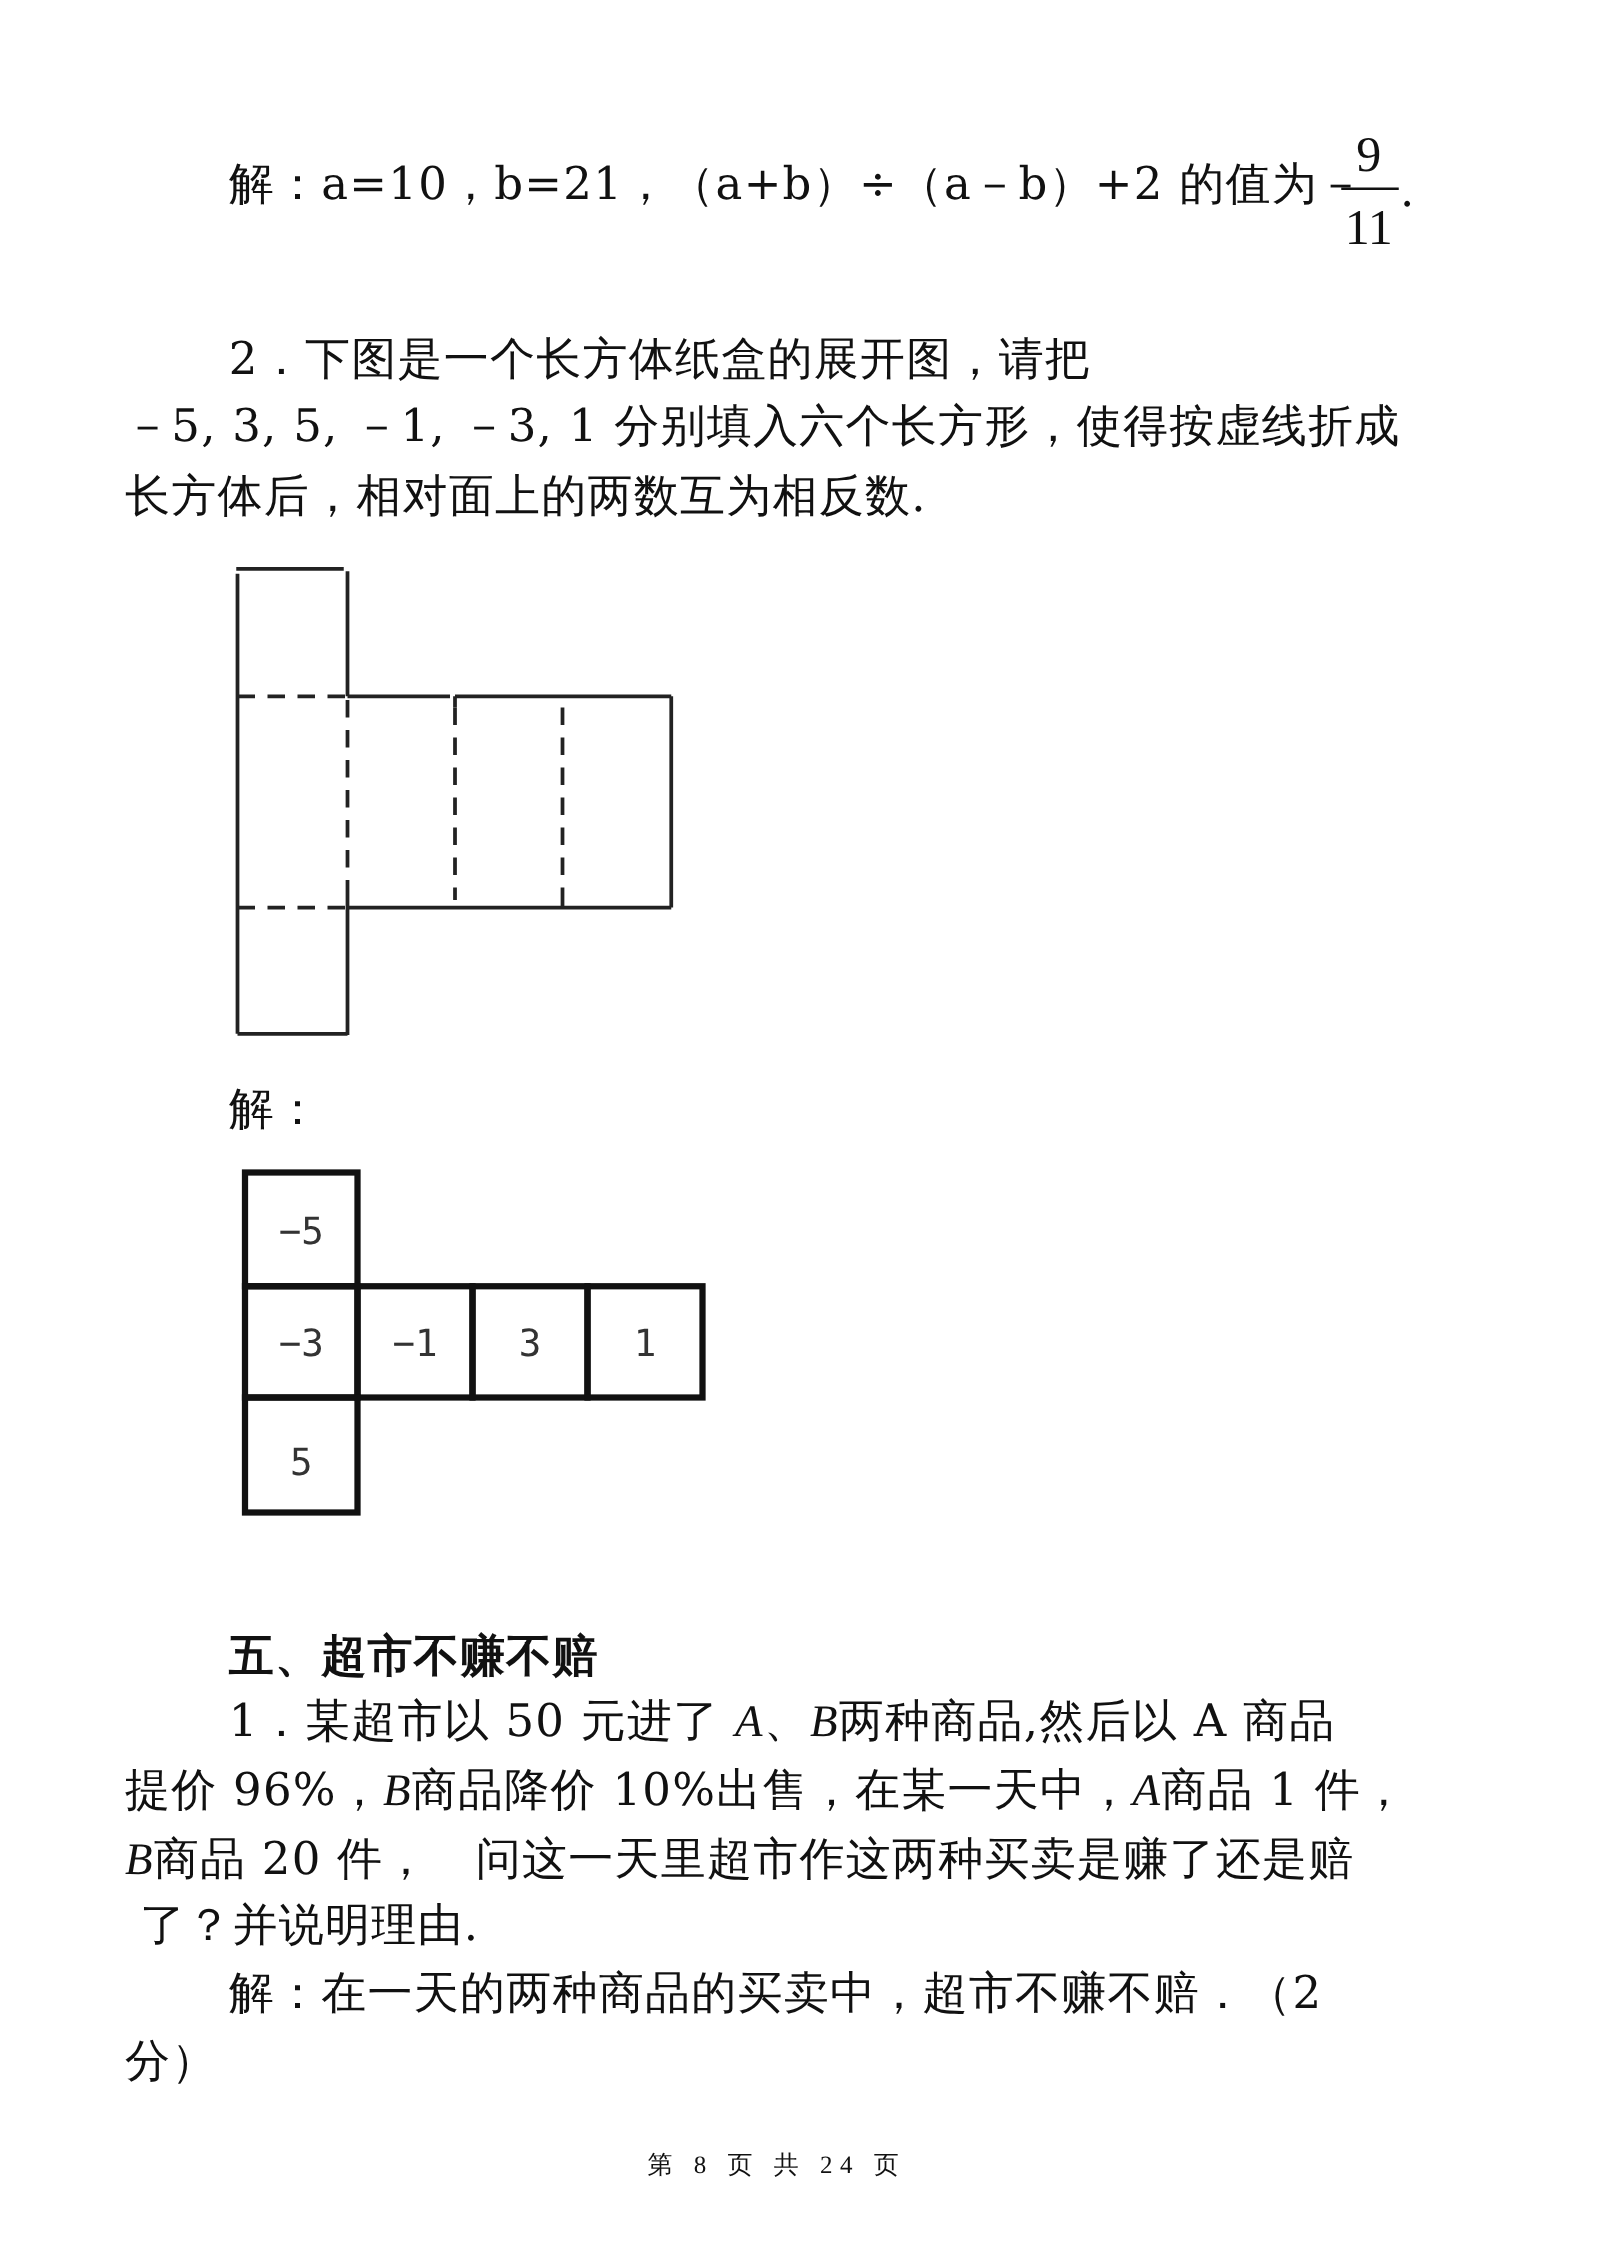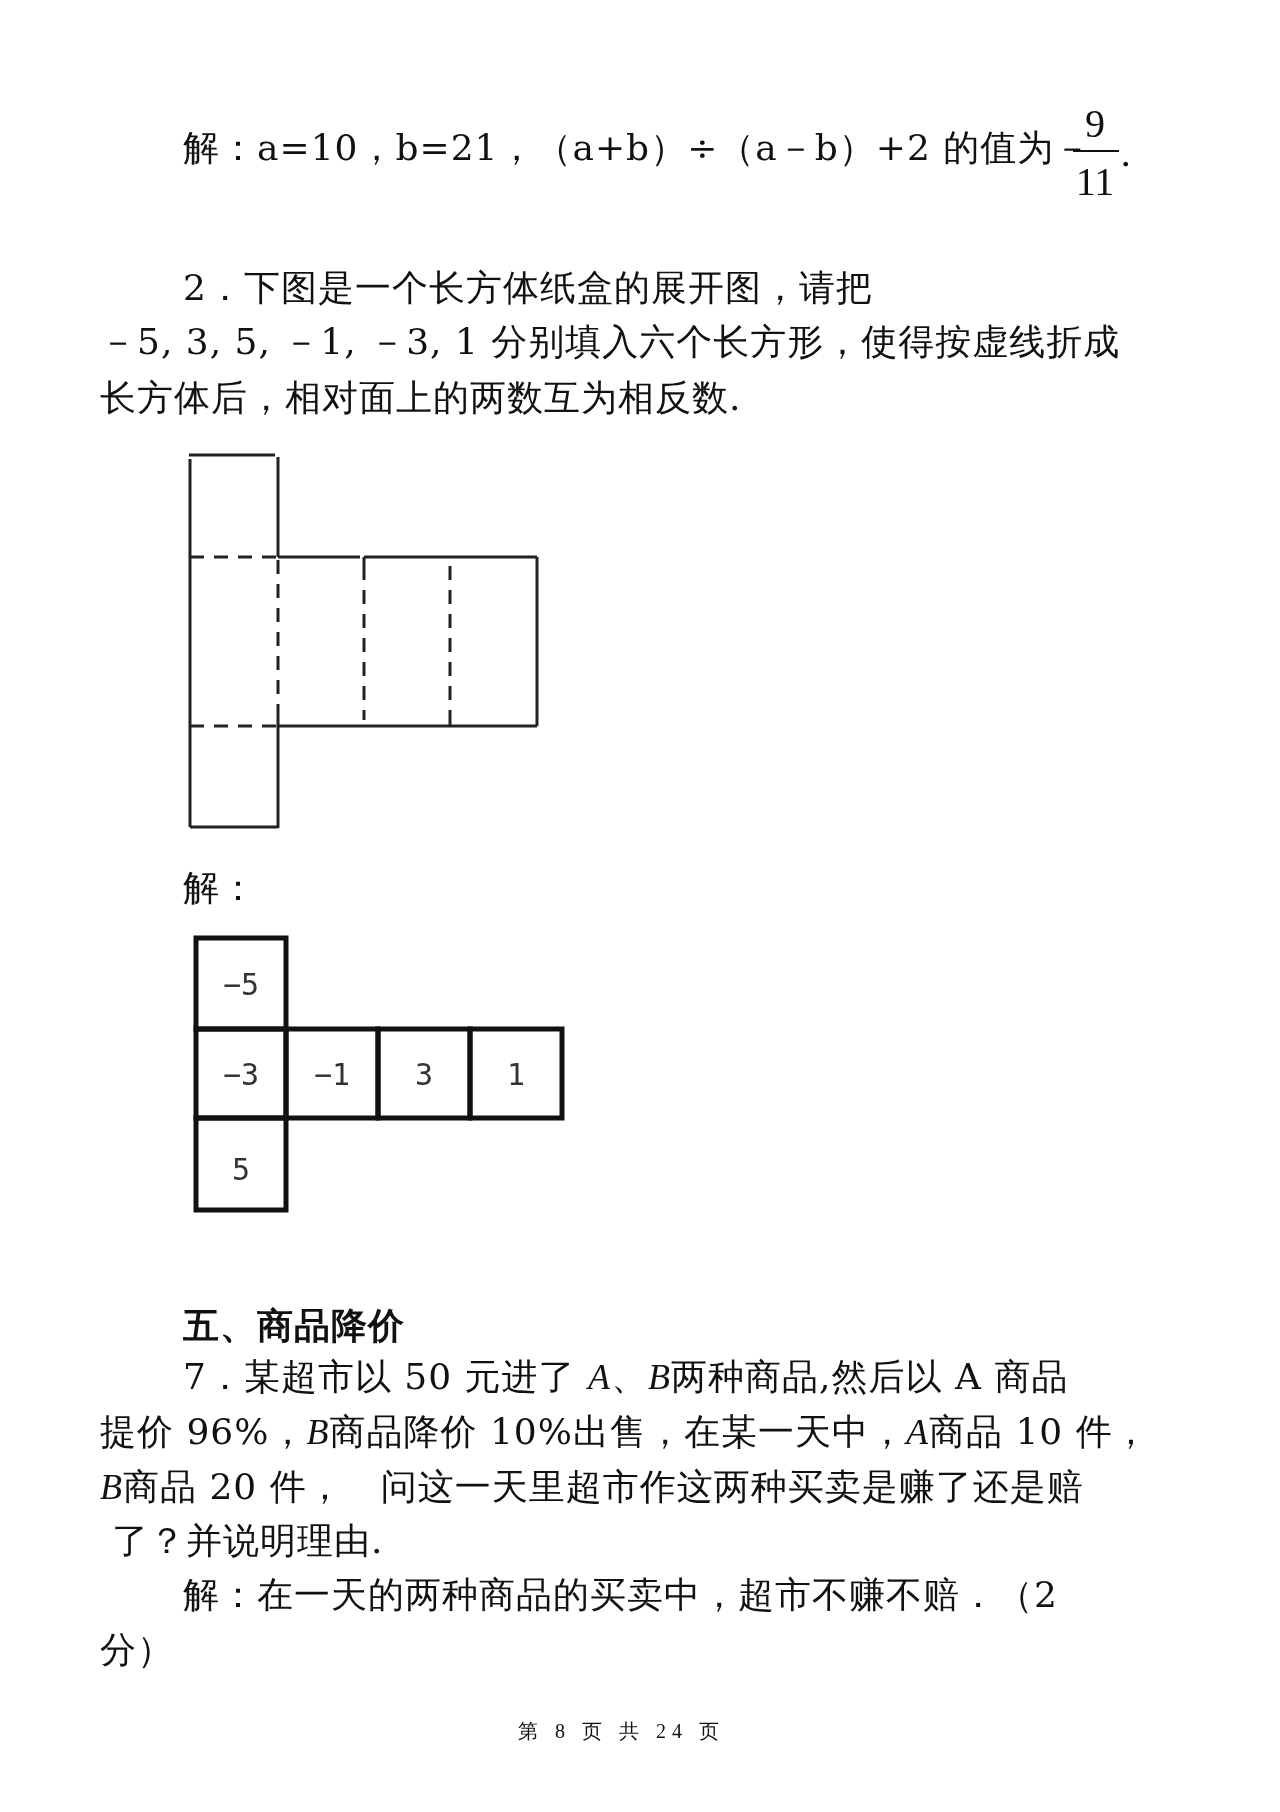--- a/index.html
+++ b/index.html
@@ -71,28 +71,28 @@
     <rect x="196" y="1118" width="90" height="92"></rect>
   </g>
   <text class="cell-num" x="241" y="995" text-anchor="middle">−5</text>
   <text class="cell-num" x="241" y="1085" text-anchor="middle">−3</text>
   <text class="cell-num" x="332" y="1085" text-anchor="middle">−1</text>
   <text class="cell-num" x="424" y="1085" text-anchor="middle">3</text>
   <text class="cell-num" x="516" y="1085" text-anchor="middle">1</text>
   <text class="cell-num" x="241" y="1180" text-anchor="middle">5</text>
 </svg>
 
-<div class="line bold" style="left:183px; top:1305px;">五、商品降价</div>
+<div class="line bold" style="left:183px; top:1305px;">五、超市不赚不赔</div>
 
 <div class="line" style="left:183px; top:1357px;">
-  <span>7．某超市以 50 元进了 </span><span class="it">A</span><span>、</span><span class="it">B</span><span>两种商品,然后以 A 商品</span>
+  <span>1．某超市以 50 元进了 </span><span class="it">A</span><span>、</span><span class="it">B</span><span>两种商品,然后以 A 商品</span>
 </div>
 
 <div class="line" style="left:100px; top:1412px;">
-  <span>提价 96%，</span><span class="it">B</span><span>商品降价 10%出售，在某一天中，</span><span class="it">A</span><span>商品 10 件，</span>
+  <span>提价 96%，</span><span class="it">B</span><span>商品降价 10%出售，在某一天中，</span><span class="it">A</span><span>商品 1 件，</span>
 </div>
 
 <div class="line" style="left:100px; top:1467px;">
   <span class="it">B</span><span>商品 20 件，　问这一天里超市作这两种买卖是赚了还是赔</span>
 </div>
 
 <div class="line" style="left:112px; top:1521px;">了？并说明理由.</div>
 
 <div class="line" style="left:183px; top:1575px;">解：在一天的两种商品的买卖中，超市不赚不赔．（2</div>
 <div class="line" style="left:100px; top:1630px;">分）</div>

